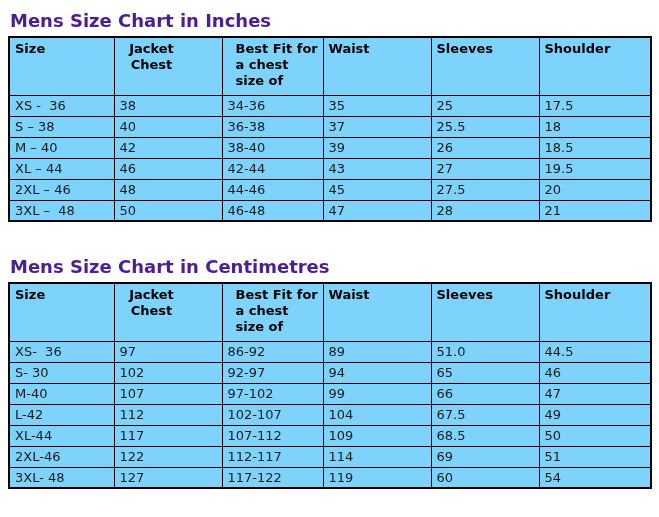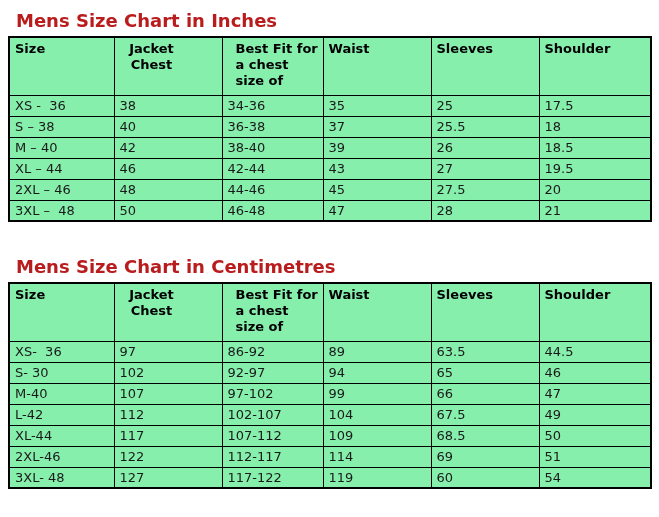--- a/index.html
+++ b/index.html
@@ -15,31 +15,31 @@
     background: #ffffff;
     font-family: "DejaVu Sans", sans-serif;
     overflow: hidden;
   }
   .chart-section { margin: 0; }
   .chart-section.second { margin-top: 34px; }
   h1.chart-title {
     font-family: "DejaVu Sans", sans-serif;
     font-size: 18px;
     font-weight: bold;
-    color: #b91c1c;
-    margin: 0 0 5px 8px;
+    color: #4c1d95;
+    margin: 0 0 5px 2px;
     line-height: 21px;
     letter-spacing: 0;
   }
   table.size-table {
     border-collapse: collapse;
     table-layout: fixed;
     width: 642px;
     border: 2px solid #000000;
-    background: #86efac;
+    background: #7dd3fc;
   }
   table.size-table col.c1 { width: 105px; }
   table.size-table col.c2 { width: 108px; }
   table.size-table col.c3 { width: 101px; }
   table.size-table col.c4 { width: 108px; }
   table.size-table col.c5 { width: 108px; }
   table.size-table col.c6 { width: 112px; }
   table.size-table th,
   table.size-table td {
     border: 1px solid #000000;
@@ -168,21 +168,21 @@
           <th class="col-5"><span class="hwrap">Sleeves</span></th>
           <th class="col-6"><span class="hwrap">Shoulder</span></th>
         </tr>
       </thead>
       <tbody>
           <tr>
             <td class="col-1">XS-  36</td>
             <td class="col-2">97</td>
             <td class="col-3">86-92</td>
             <td class="col-4">89</td>
-            <td class="col-5">63.5</td>
+            <td class="col-5">51.0</td>
             <td class="col-6">44.5</td>
           </tr>
           <tr>
             <td class="col-1">S- 30</td>
             <td class="col-2">102</td>
             <td class="col-3">92-97</td>
             <td class="col-4">94</td>
             <td class="col-5">65</td>
             <td class="col-6">46</td>
           </tr>

